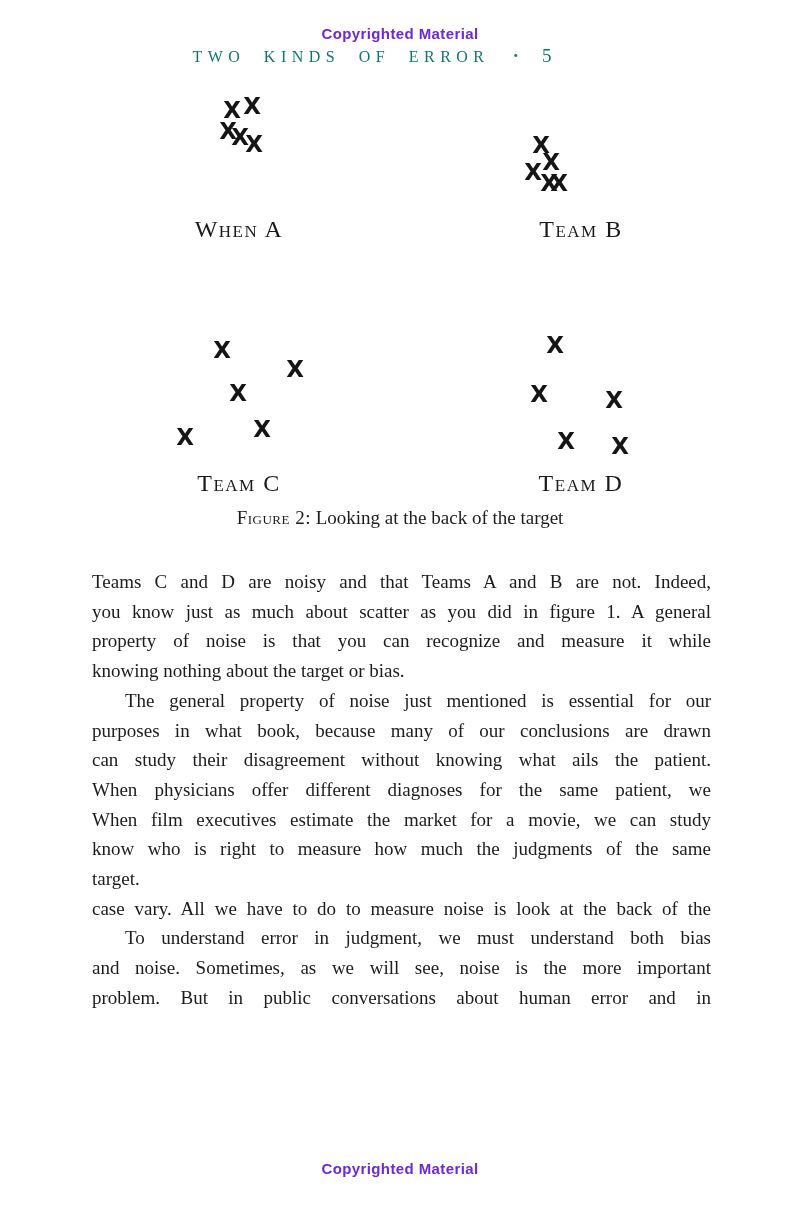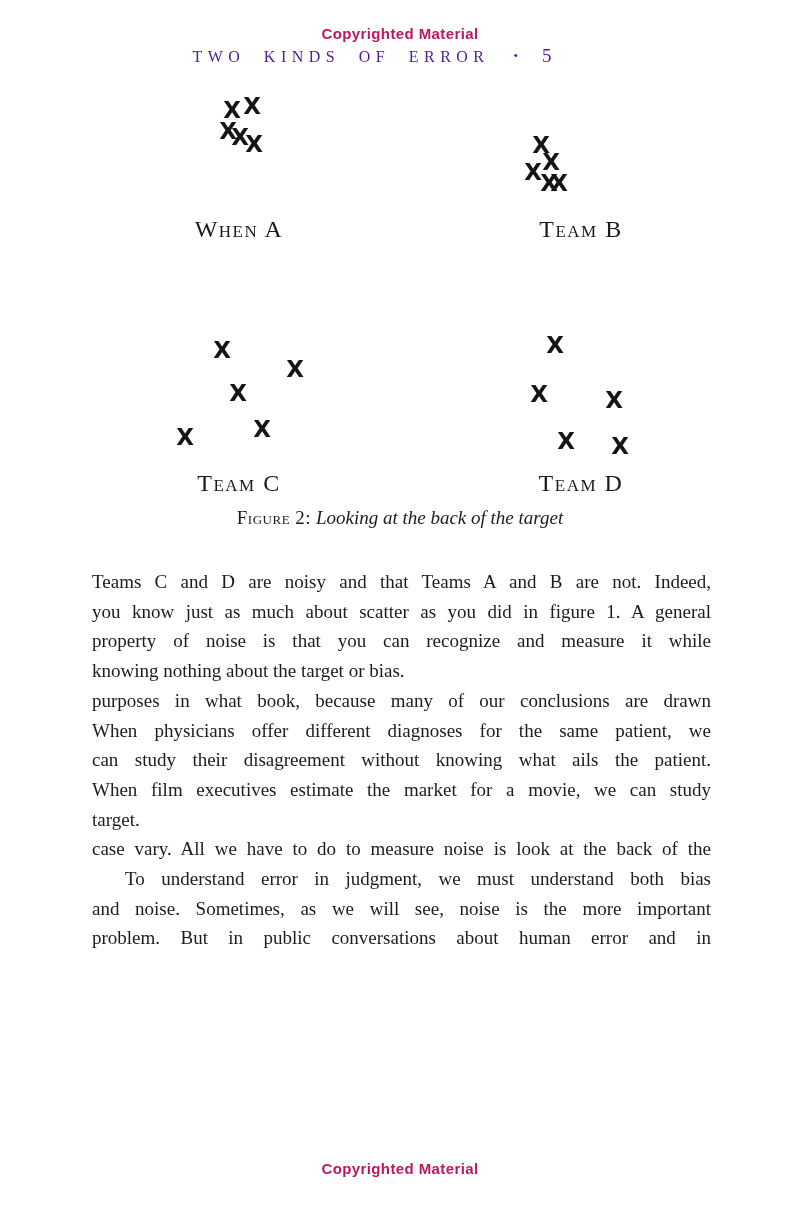--- a/index.html
+++ b/index.html
@@ -4,27 +4,27 @@
 <style>
   html,body { margin:0; padding:0; background:#ffffff; }
   .page {
     position:relative; width:800px; height:1206px; background:#ffffff;
     font-family:"Liberation Serif", serif; color:#1c1c1c; overflow:hidden;
   }
   
   .copyright {
     position:absolute; left:0; width:800px; text-align:center;
     font-family:"Liberation Sans", sans-serif; font-weight:bold;
-    font-size:15px; color:#be185d; letter-spacing:0.4px;
+    font-size:15px; color:#6d28d9; letter-spacing:0.4px;
   }
   .copyright.top { top:25px; }
   .copyright.bottom { top:1160px; }
   .running-header {
     position:absolute; top:45px; left:0; width:744px; text-align:center;
-    color:#4c1d95; font-size:16px;
+    color:#0f766e; font-size:16px;
   }
   .running-title { letter-spacing:5.5px; word-spacing:9px; }
   .running-sep { font-size:13px; margin:0 20px; position:relative; top:-2px; }
   .running-page { font-size:19px; letter-spacing:0; }
   
   .figure-layer { position:absolute; inset:0; }
   .x-mark {
     position:absolute; transform:translate(-50%,-50%);
     font-family:"DejaVu Sans", sans-serif; font-weight:bold;
     font-size:23px; color:#151515; line-height:1;
@@ -33,21 +33,21 @@
     position:absolute; transform:translate(-50%,-50%); white-space:nowrap;
     font-family:"Liberation Serif", serif; font-variant:small-caps;
     font-size:24px; letter-spacing:1.5px; color:#1a1a1a;
   }
   
   .figure-caption {
     position:absolute; top:507px; left:0; width:800px; text-align:center;
     font-size:19px; color:#1c1c1c;
   }
   .caption-label { font-variant:small-caps; letter-spacing:0.5px; }
-  .caption-text { font-style:italic; }
+  .caption-text { }
   
   .body-text {
     position:absolute; left:92px; top:567px; width:619px;
     font-size:19px; line-height:29.7px; color:#1c1c1c;
   }
   .line { text-align:justify; text-align-last:justify; white-space:normal; }
   .line.end { text-align-last:left; }
   .line.indent-first { padding-left:33px; }
 </style>
 </head>
@@ -93,24 +93,26 @@
   <div class="figure-caption">
     <span class="caption-label">Figure 2:</span>
     <span class="caption-text">Looking at the back of the target</span>
   </div>
 
   <div class="body-text" id="body-text">
       <div class="line">Teams C and D are noisy and that Teams A and B are not. Indeed,</div>
       <div class="line">you know just as much about scatter as you did in figure 1. A general</div>
       <div class="line">property of noise is that you can recognize and measure it while</div>
       <div class="line end">knowing nothing about the target or bias.</div>
+      <div class="line indent-first">The general property of noise just mentioned is essential for our</div>
       <div class="line">purposes in what book, because many of our conclusions are drawn</div>
+      <div class="line">can study their disagreement without knowing what ails the patient.</div>
       <div class="line">When physicians offer different diagnoses for the same patient, we</div>
-      <div class="line">can study their disagreement without knowing what ails the patient.</div>
       <div class="line">When film executives estimate the market for a movie, we can study</div>
+      <div class="line">know who is right to measure how much the judgments of the same</div>
       <div class="line end">target.</div>
       <div class="line">case vary. All we have to do to measure noise is look at the back of the</div>
       <div class="line indent-first">To understand error in judgment, we must understand both bias</div>
       <div class="line">and noise. Sometimes, as we will see, noise is the more important</div>
       <div class="line">problem. But in public conversations about human error and in</div>
     </div>
 
   <div class="copyright bottom">Copyrighted Material</div>
 
 </div>

